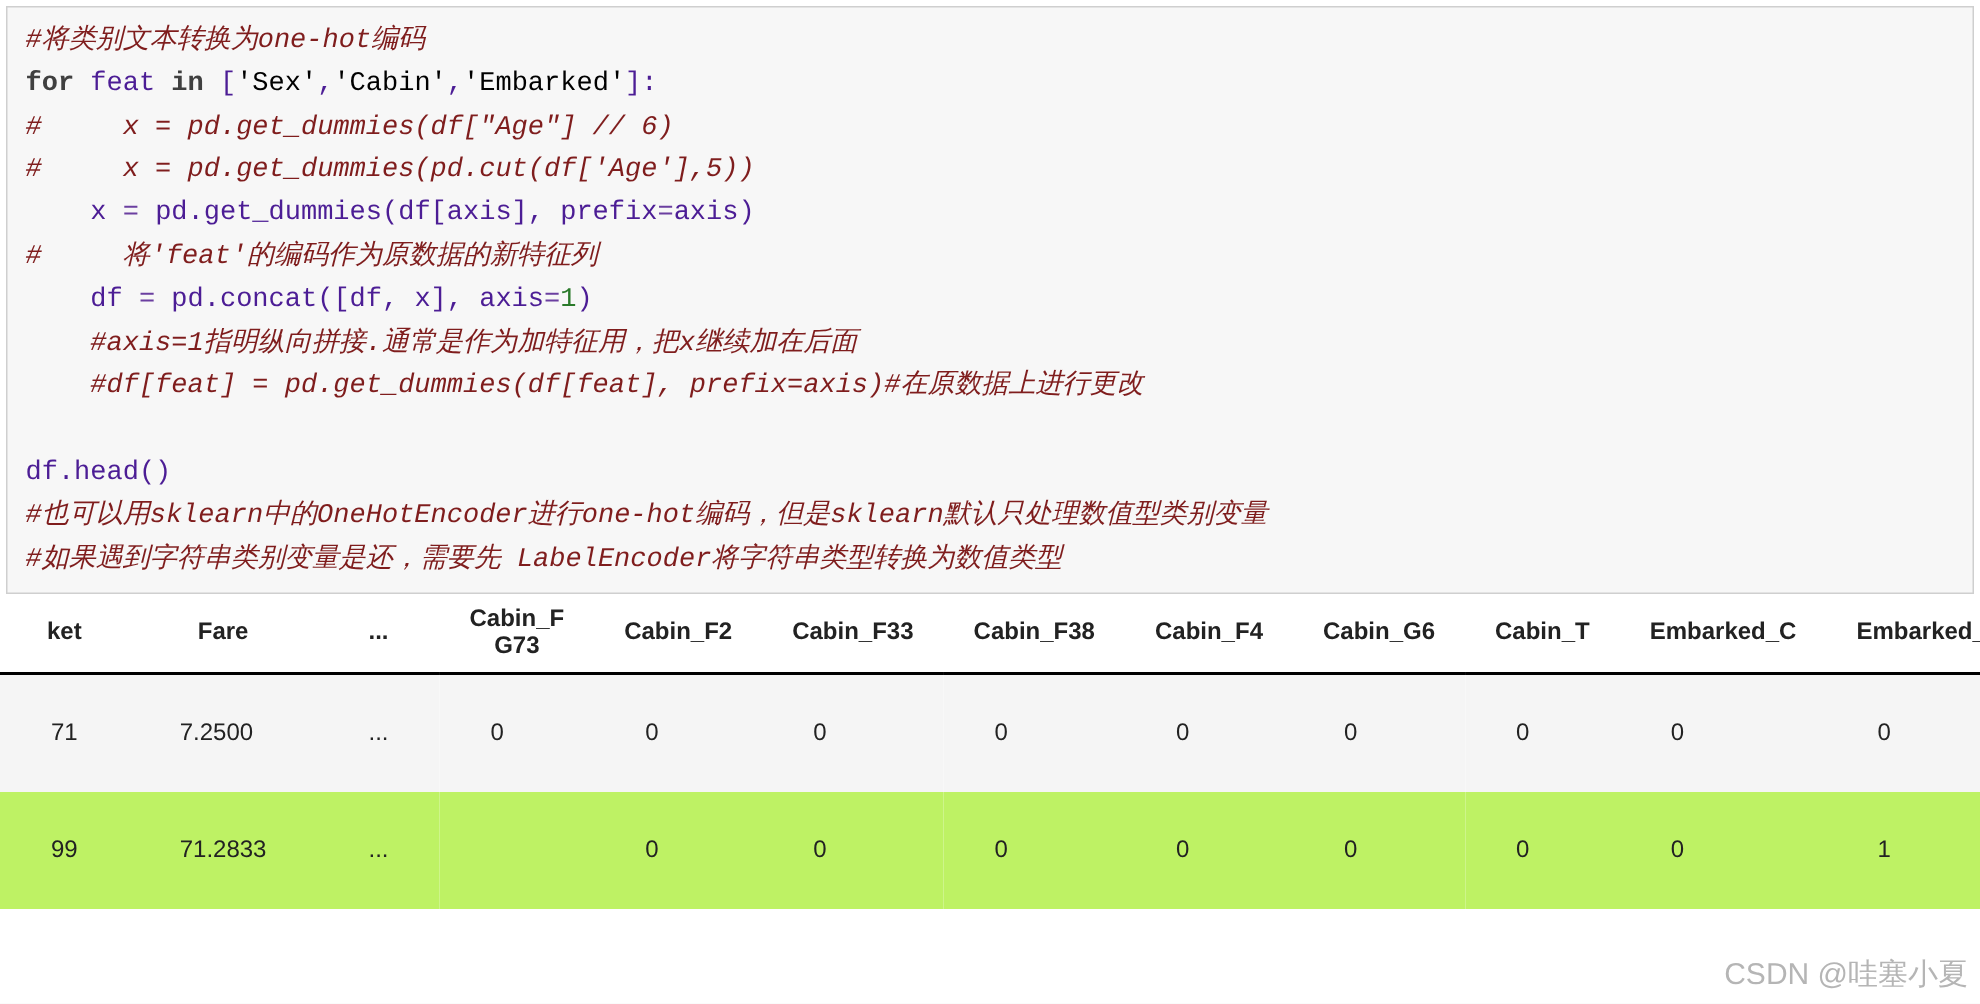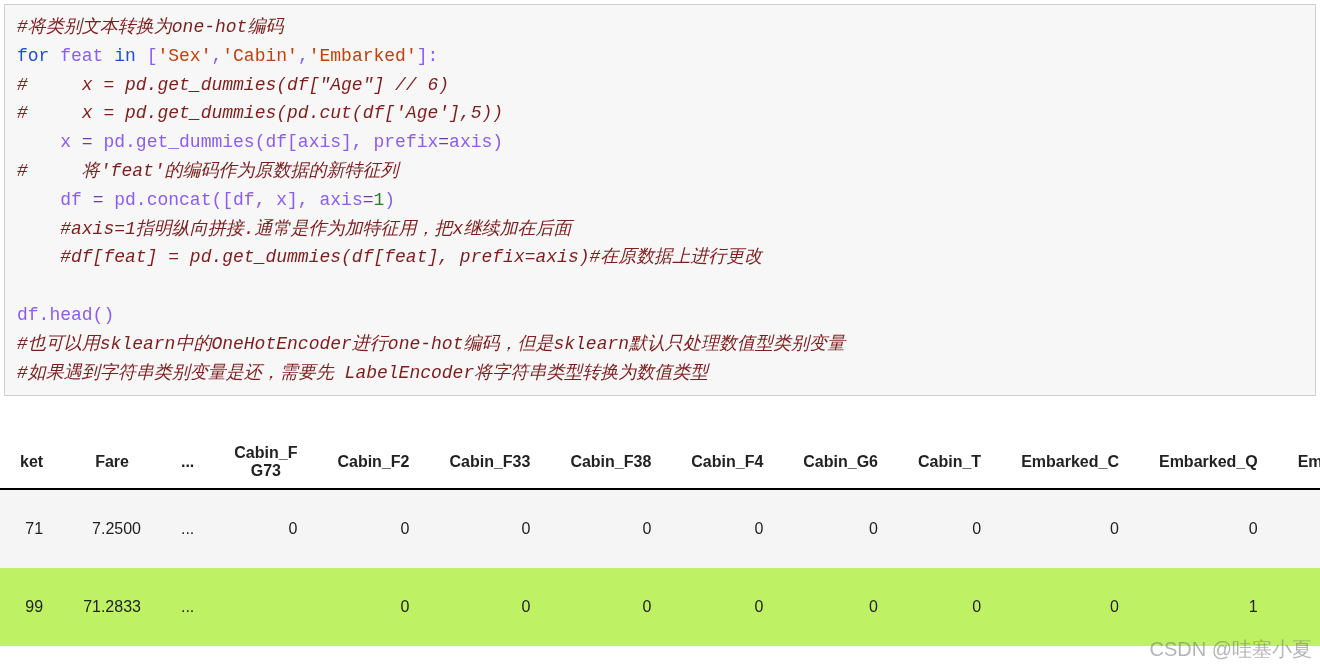--- a/index.html
+++ b/index.html
@@ -13,46 +13,45 @@
   border: 1px solid #cfcfcf;
   background: #f7f7f7;
   padding: 8px 12px;
   font-family: "Courier New", monospace;
   font-size: 18px;
   line-height: 1.6;
   white-space: pre;
   overflow: hidden;
 }
 .tok-comment { color: #7f1d1d; font-style: italic; }
-.tok-kw { color: #1d4ed8; font-weight: normal; }
-.tok-str { color: #c2410c; }
+.tok-kw { color: #404040; font-weight: bold; }
+.tok-str { color: #000000; }
 .tok-op { color: #6b3fa0; }
 .tok-num { color: #2a7a2a; }
-.tok-plain { color: #8b5cf6; }
+.tok-plain { color: #4c1d95; }
 
 .table-wrap {
-  margin-top: 40px;
   overflow: hidden;
 }
 table {
   border-collapse: collapse;
   font-family: Arial, sans-serif;
   font-size: 16px;
   color: #222;
 }
 thead th {
   font-weight: bold;
   text-align: center;
   padding: 8px 20px;
   border-bottom: 2px solid #000;
   white-space: normal;
 }
 tbody td {
-  text-align: right;
-  padding: 30px 20px;
+  text-align: left;
+  padding: 30px 34px;
 }
 .row-odd td { background: #f5f5f5; }
 .row-even td { background: #bef264; }
 
 .watermark {
   position: fixed;
   right: 8px;
   bottom: 6px;
   font-size: 20px;
   color: rgba(120,120,120,0.55);

